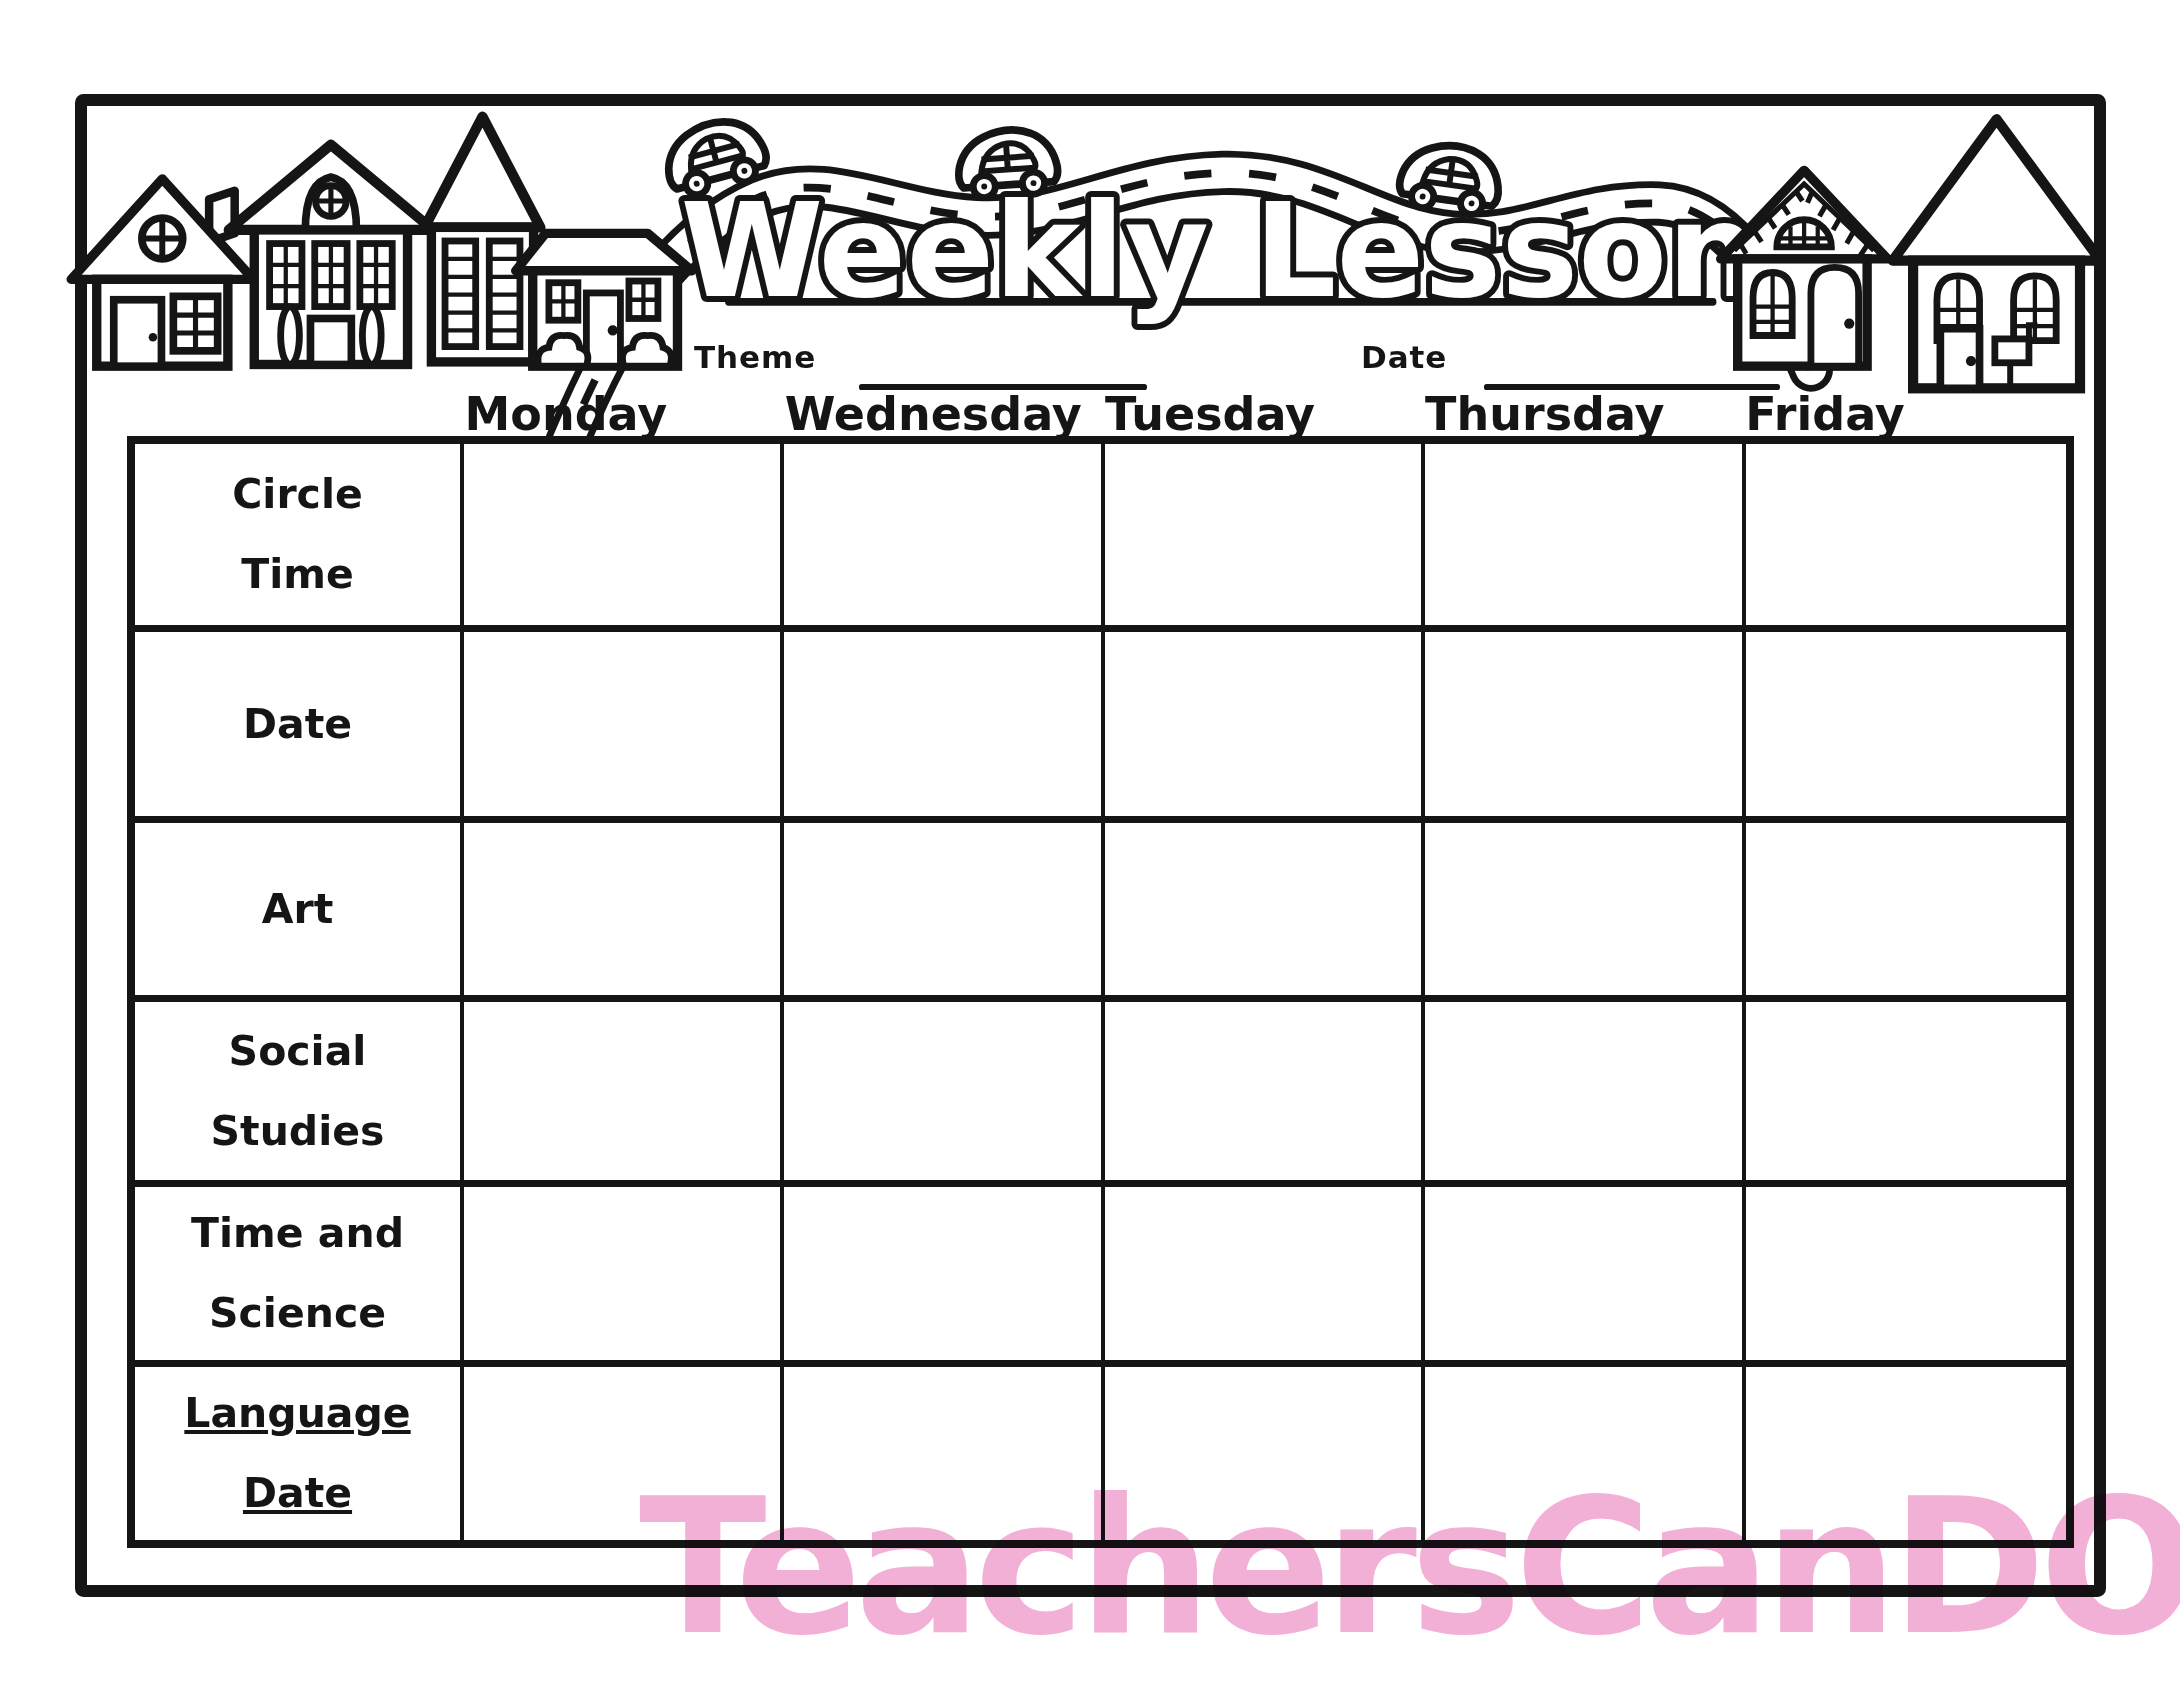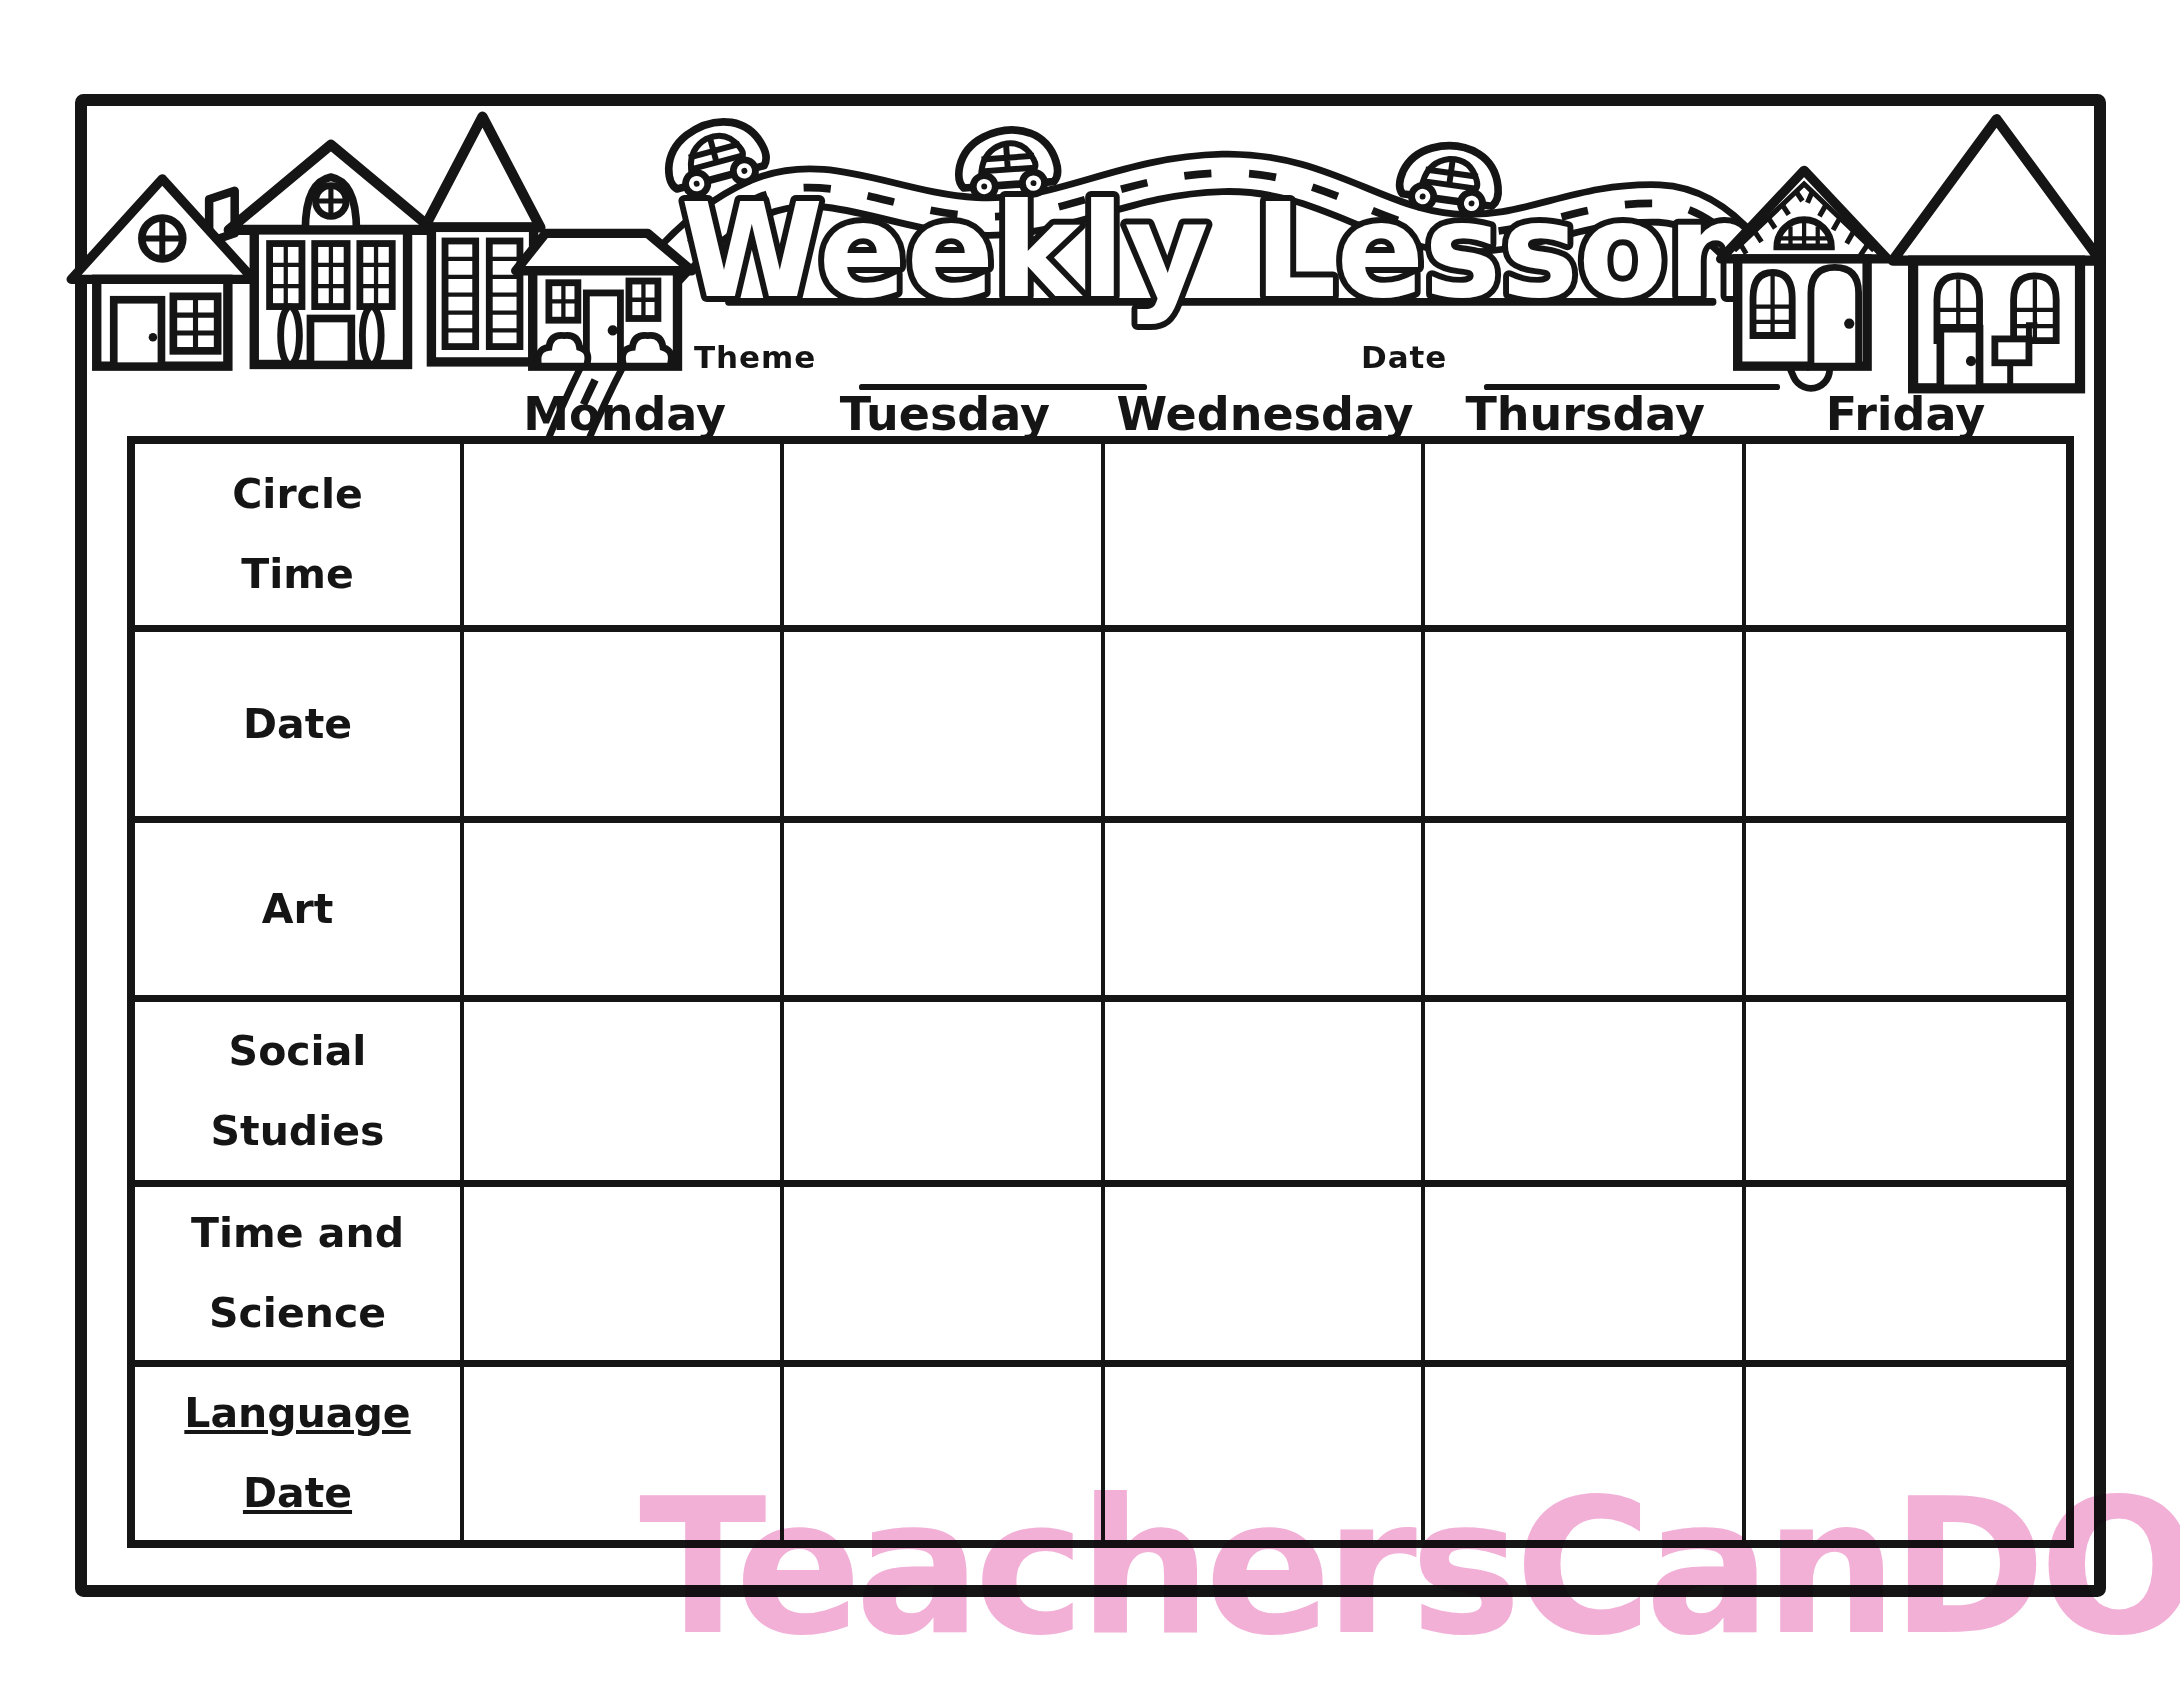--- a/index.html
+++ b/index.html
@@ -26,21 +26,21 @@
   .fill-line{position:absolute;background:#151515;height:6px;top:384px;border-radius:2.6px;}
   #theme-line{left:859px;width:288px;}
   #date-line{left:1484px;width:296px;}
 
   .day-headers{
     position:absolute;left:127px;top:387px;width:1947px;height:49px;
     display:grid;grid-template-columns:329px repeat(5,1fr);
     box-sizing:border-box;padding:0 8.5px;
   }
   .day-header{
-    font-size:46px;font-weight:700;text-align:center;letter-spacing:0px;
+    font-size:46px;font-weight:700;letter-spacing:0px;
     white-space:nowrap;align-self:end;
   }
 
   .grid{
     position:absolute;left:127px;top:436px;width:1947px;height:1112px;
     border:8.5px solid #151515;box-sizing:border-box;
     display:grid;grid-template-columns:329px repeat(5,1fr);
     grid-template-rows:188px 191px 179px 185px 180px 1fr;
     background:#ffffff;border-radius:0;
   }
@@ -187,22 +187,22 @@
 <div class="fill-line" id="theme-line"></div>
 
 <div class="field-row" id="date-row">
   <span class="field-label">Date</span>
 </div>
 <div class="fill-line" id="date-line"></div>
 
 <div class="day-headers">
   <span></span>
   <span class="day-header">Monday</span>
+  <span class="day-header">Wednesday</span>
   <span class="day-header">Tuesday</span>
-  <span class="day-header">Wednesday</span>
   <span class="day-header">Thursday</span>
   <span class="day-header">Friday</span>
 </div>
 
 <div class="grid">
 
   <div class="cell label">
     <span>Circle</span>
     <span>Time</span>
   </div>

